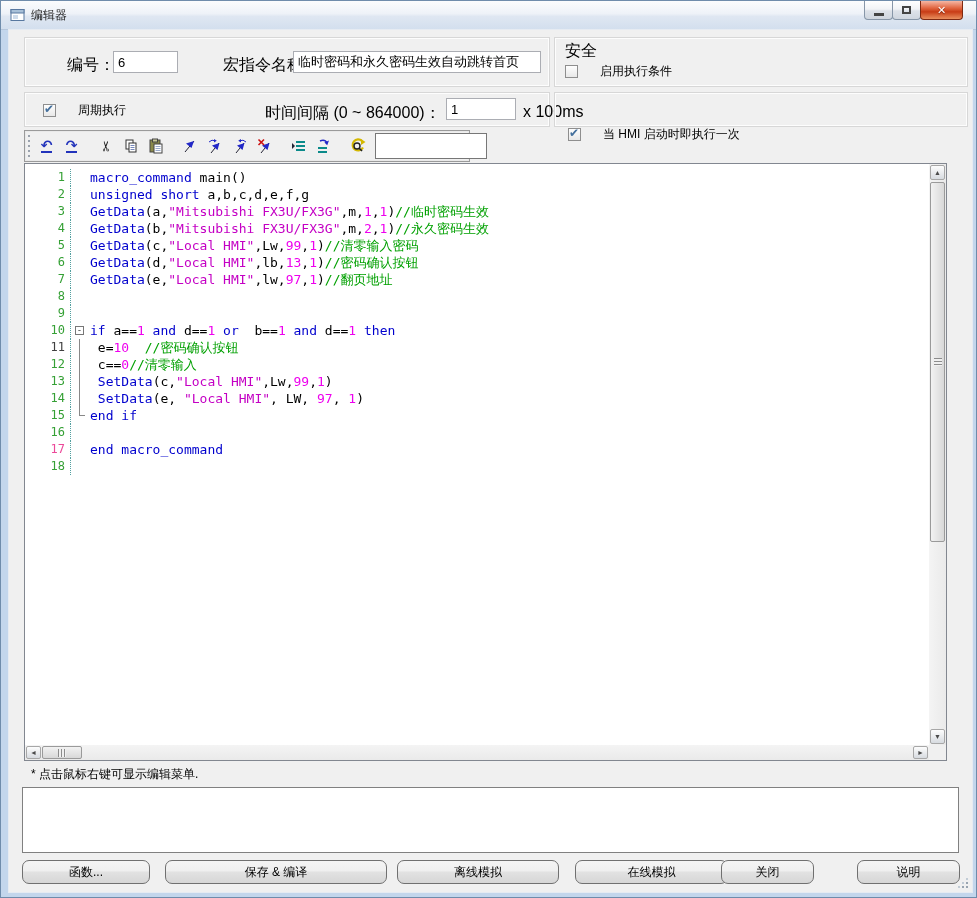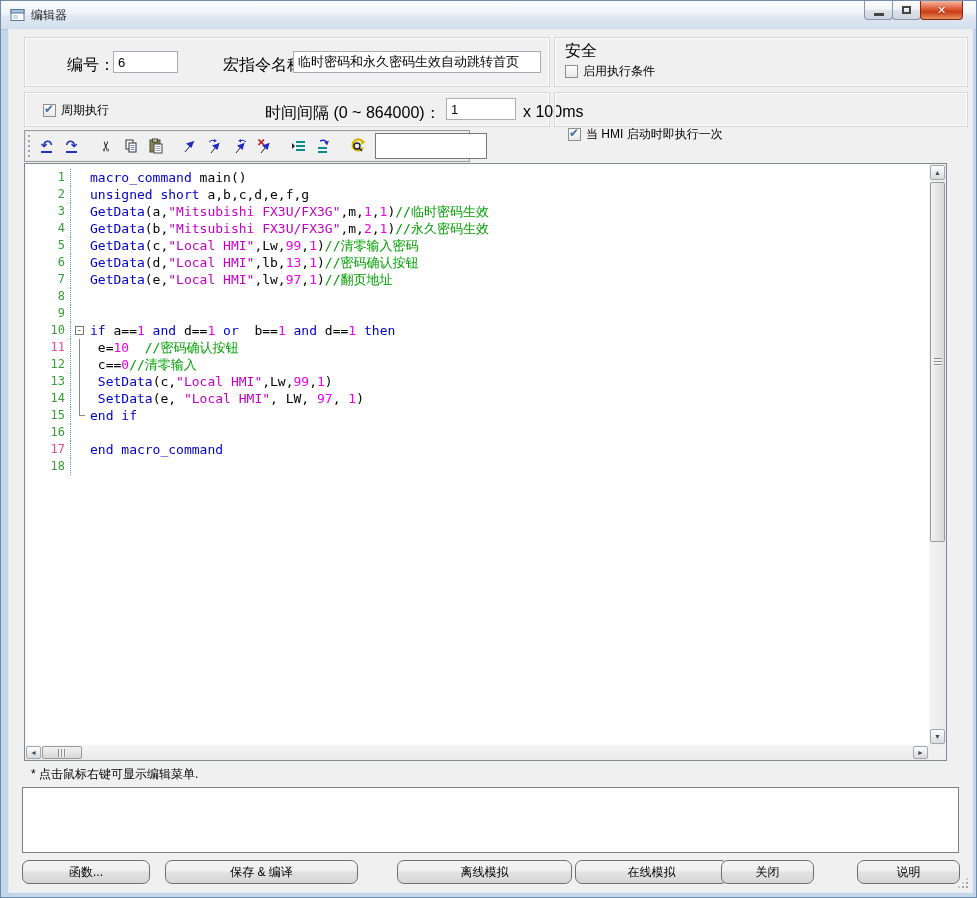--- a/index.html
+++ b/index.html
@@ -21,21 +21,21 @@
   
   .dialog{position:absolute;left:7px;top:28px;width:963px;height:862px;background:#f0f0f0;border:1px solid #e6ebf2;box-sizing:content-box;}
   .group{position:absolute;border:1px solid #d7d7d7;box-shadow:inset 0 0 0 1px #fdfdfd;background:transparent;}
   .g-r1l{left:15px;top:7px;width:524px;height:48px;}
   .g-r1r{left:545px;top:7px;width:412px;height:48px;}
   .g-r2l{left:15px;top:62px;width:524px;height:33px;}
   .g-r2r{left:545px;top:62px;width:412px;height:33px;}
   .lbl{position:absolute;font-size:16px;white-space:nowrap;color:#000;}
   .txt{position:absolute;height:22px;border:1px solid #abadb3;font:13px "Liberation Sans","DejaVu Sans",sans-serif;
     padding:1px 4px;box-sizing:border-box;background:#fff;outline:none;}
-  .cbrow{position:absolute;display:flex;align-items:center;gap:5px;font-size:12px;cursor:default;white-space:nowrap;}
+  .cbrow{position:absolute;display:flex;align-items:center;gap:22px;font-size:12px;cursor:default;white-space:nowrap;}
   .cb{width:13px;height:13px;border:1px solid #8e8e8e;background:linear-gradient(#fefefe,#e8e8e8);position:relative;flex:none;box-sizing:border-box;}
   .cb.checked::after{content:"✔";position:absolute;left:0;top:-3px;font-size:12px;font-weight:bold;color:#44709d;}
   
   .toolbar{position:absolute;left:15px;top:100px;width:446px;height:32px;border:1px solid #9a9a9a;
     box-shadow:0 0 0 1px #e9e9e9 inset;background:#f0f0f0;display:flex;align-items:center;box-sizing:border-box;}
   .grip{width:6px;height:22px;margin:0 4px 0 3px;flex:none;
     background:repeating-linear-gradient(#9aa2ad 0 2px,#f0f0f0 2px 5px);width:2px;}
   .tbtn{width:25px;height:25px;display:inline-flex;align-items:center;justify-content:center;flex:none;cursor:default;}
   .tb-ic{display:inline-flex;align-items:center;justify-content:center;width:17px;height:17px;}
   .tb-ic svg{width:16px;height:16px;}
@@ -319,21 +319,21 @@
             <div class="code"></div>
           </div>
           <div class="code-row">
             <div class="ln" style="color: rgb(53, 160, 53);">10</div>
             <div class="fold">
               <span class="fold-box">-</span>
             </div>
             <div class="code"><span class="tk-kw">if</span><span class="tk-pl"> a==</span><span class="tk-nu">1</span><span class="tk-kw"> and</span><span class="tk-pl"> d==</span><span class="tk-nu">1</span><span class="tk-kw"> or</span><span class="tk-pl">  b==</span><span class="tk-nu">1</span><span class="tk-kw"> and</span><span class="tk-pl"> d==</span><span class="tk-nu">1</span><span class="tk-kw"> then</span></div>
           </div>
           <div class="code-row">
-            <div class="ln" style="color: #ec4899;">11</div>
+            <div class="ln" style="color: #404040;">11</div>
             <div class="fold">
               <span class="fold-line"></span>
             </div>
             <div class="code"><span class="tk-pl"> e=</span><span class="tk-nu">10</span><span class="tk-cm">  //密码确认按钮</span></div>
           </div>
           <div class="code-row">
             <div class="ln" style="color: rgb(53, 160, 53);">12</div>
             <div class="fold">
               <span class="fold-line"></span>
             </div>
@@ -399,21 +399,21 @@
             <span class="arr">►</span>
           </div>
       </div>
       <div class="corner"></div>
     </div>
 
     <div class="hint">* 点击鼠标右键可显示编辑菜单.</div>
     <div class="message-box"></div>
     <div id="footer-buttons">
         <div class="btn" style="left: 13px; width: 128px;">函数...</div>
-        <div class="btn" style="left: 156px; width: 193px;">保存 &amp; 编译</div>
-        <div class="btn" style="left: 388px; width: 175px;">离线模拟</div>
+        <div class="btn" style="left: 156px; width: 222px;">保存 &amp; 编译</div>
+        <div class="btn" style="left: 388px; width: 162px;">离线模拟</div>
         <div class="btn" style="left: 566px; width: 153px;">在线模拟</div>
         <div class="btn" style="left: 712px; width: 93px;">关闭</div>
         <div class="btn" style="left: 848px; width: 103px;">说明</div>
       </div>
     <span class="resize-grip"></span>
   </div>
 </div>
 
 </body></html>

